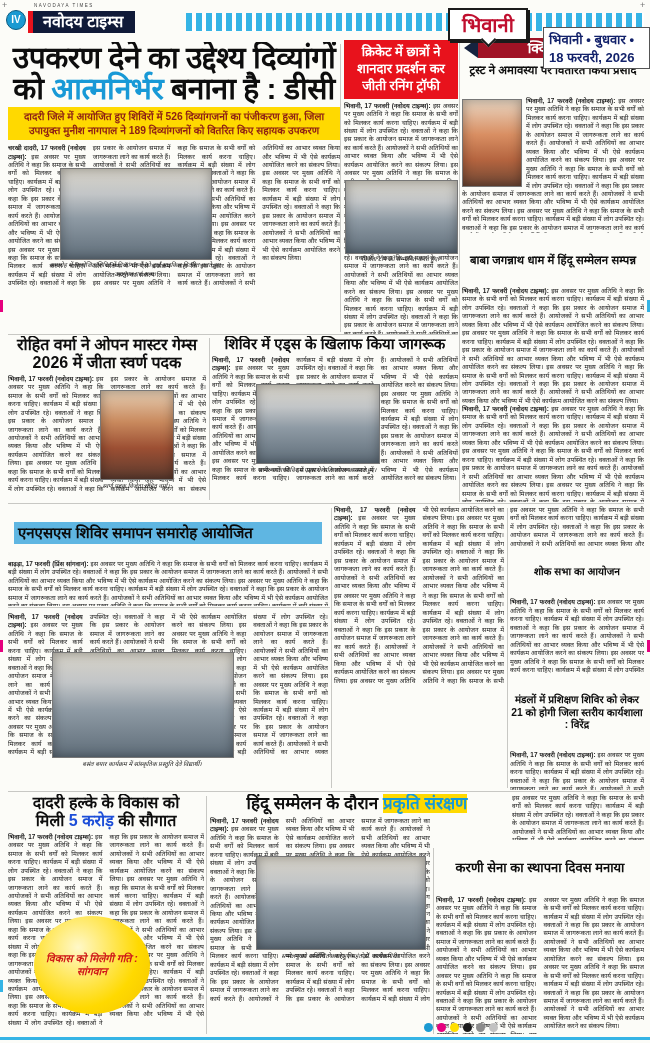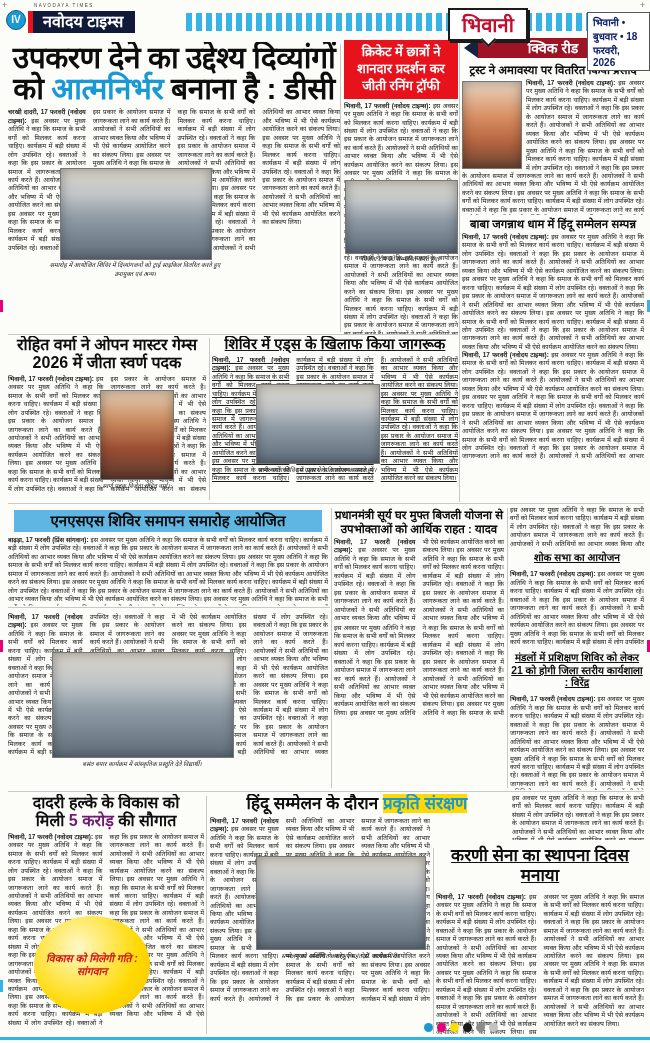--- a/index.html
+++ b/index.html
@@ -16,24 +16,24 @@
          box-shadow:inset 0 0 12px rgba(0,0,0,.35);}
   .photo.warm{background:linear-gradient(180deg,#e5cdb2 0%,#c98a5e 35%,#9c4f33 65%,#5b3a2e 100%);}
   .photo.sari{background:linear-gradient(180deg,#e9d6c2 0%,#d98f63 40%,#b4643f 70%,#6e4734 100%);}
   .pcap{position:absolute;font-size:6.2px;font-style:italic;text-align:center;color:#111;}
   .h-xl{font-weight:700;font-size:30px;line-height:1.04;text-align:center;color:#0d0d0d;margin:0;letter-spacing:-.5px;}
   .hl-blue{color:#1899d6;}
   .subhead{background:#ffd900;color:#8d1f14;font-weight:700;font-size:10.3px;line-height:1.3;
            text-align:center;padding:3px 6px;margin-top:3px;}
   .h-red-box{background:#e8121c;color:#fff;font-weight:700;font-size:13px;line-height:1.3;text-align:center;padding:4px 2px;}
   .h-md{font-weight:700;font-size:16px;line-height:1.12;text-align:center;margin:0;color:#0d0d0d;}
-  .h-sm{font-weight:700;font-size:11.5px;line-height:1.22;text-align:center;margin:2px 0;color:#0d0d0d;}
-  .h-xs{font-weight:700;font-size:10.3px;line-height:1.2;text-align:center;margin:6px 0;color:#0d0d0d;text-decoration:underline;}
-  .h-nss{background:#5fb6e2;color:#0a0a0a;font-weight:700;font-size:15px;line-height:1.2;text-align:center;
-         padding:2px 4px;width:300px;margin:4px auto;}
+  .h-sm{font-weight:700;font-size:11.5px;line-height:1.22;text-align:center;margin:20px 0;color:#0d0d0d;}
+  .h-xs{font-weight:700;font-size:10.3px;line-height:1.2;text-align:center;margin:20px 0;color:#0d0d0d;}
+  .h-nss{background:#5fb6e2;color:#0a0a0a;font-weight:700;font-size:15px;line-height:1.2;
+         padding:2px 4px;width:300px;margin:16px auto;}
   .qr-ribbon{position:relative;background:#a01325;color:#fff;font-weight:700;font-size:14px;
              text-align:center;line-height:20px;height:20px;width:150px;margin:0 auto;}
   .qr-ribbon:before,.qr-ribbon:after{content:"";position:absolute;top:0;width:0;height:0;
              border-top:10px solid transparent;border-bottom:10px solid transparent;}
   .qr-ribbon:before{left:-14px;border-right:14px solid #16233f;}
   .qr-ribbon:after{right:-14px;border-left:14px solid #16233f;}
   .quote-box{position:relative;margin:3px 0;padding:3px 2px 3px 12px;font-size:8.2px;font-weight:700;
              line-height:1.35;border-top:1.5px solid #444;border-bottom:1.5px solid #444;color:#101010;}
   .quote-box:before{content:"";position:absolute;left:1px;top:5px;width:6px;height:6px;background:#e8121c;}
   .pull-circle{position:absolute;border-radius:50%;
@@ -47,22 +47,22 @@
   .mast-top{position:absolute;left:34px;top:3px;font-size:4.5px;letter-spacing:1.5px;color:#444;}
   .masthead{position:absolute;left:28px;top:11px;height:22px;line-height:22px;padding:0 12px 0 10px;
             background:#101a38;color:#fff;font-weight:700;font-size:16px;border-left:5px solid #e8121c;}
   .stripes{position:absolute;left:186px;top:13px;width:458px;height:18px;
            background:repeating-linear-gradient(90deg,#35b4e5 0 6px,#ffffff 6px 10px);}
   .section-box{position:absolute;left:448px;top:8px;background:#fff;border:2px solid #1b1b1b;
                box-shadow:2px 2px 0 #1b1b1b;color:#c00f2f;font-weight:700;font-size:20px;
                padding:1px 12px;z-index:2;}
   .section-box:after{content:"";position:absolute;left:50%;bottom:-6px;margin-left:-5px;width:9px;height:9px;
                background:#fff;border-right:2px solid #1b1b1b;border-bottom:2px solid #1b1b1b;transform:rotate(45deg);}
-  .date-box{position:absolute;left:543px;top:12px;background:#fff;border:1px solid #555;color:#13226b;
-            font-weight:700;font-size:10px;padding:2px 5px;z-index:2;margin-left:44px;}
+  .date-box{position:absolute;left:543px;top:27px;background:#fff;border:1px solid #555;color:#13226b;
+            font-weight:700;font-size:13px;padding:2px 5px;z-index:2;}
   .rule{position:absolute;background:#c8c8c4;}
   .dot{display:inline-block;width:9px;height:9px;border-radius:50%;margin-right:4px;}
   .bottom-line{position:absolute;left:0;top:1037px;width:650px;height:3px;background:#35b4e5;}
   .regm{position:absolute;width:3px;height:12px;}
   .plus{position:absolute;font-size:9px;color:#777;}
 </style>
 </head>
 <body>
 
 <div class="page">
@@ -74,20 +74,21 @@
   <div class="mast-top">NAVODAYA TIMES</div>
   <div class="masthead">नवोदय टाइम्स</div>
   <div class="stripes"></div>
   <div class="section-box">भिवानी</div>
   <div class="date-box">भिवानी • बुधवार • 18 फरवरी, 2026</div>
 
   <section class="art" style="left:8px;top:42px;width:332px;height:292px;">
     <h1 class="h-xl"><span>उपकरण देने का उद्देश्य दिव्यांगों</span><br>
       <span>को </span><span class="hl-blue">आत्मनिर्भर</span><span> बनाना है : डीसी</span>
     </h1>
+    <div class="subhead">दादरी जिले में आयोजित हुए शिविरों में 526 दिव्यांगजनों का पंजीकरण हुआ, जिला उपायुक्त मुनीश नागपाल ने 189 दिव्यांगजनों को वितरित किए सहायक उपकरण</div>
     <div class="body c4" style="height:182px;margin-top:4px;">
       <span class="dl">चरखी दादरी, 17 फरवरी (नवोदय टाइम्स):</span>
       <span>इस अवसर पर मुख्य अतिथि ने कहा कि समाज के सभी वर्गों को मिलकर कार्य करना चाहिए। कार्यक्रम में बड़ी संख्या में लोग उपस्थित रहे। वक्ताओं ने कहा कि इस प्रकार के आयोजन समाज में जागरूकता लाने का कार्य करते हैं। आयोजकों ने सभी अतिथियों का आभार व्यक्त किया और भविष्य में भी ऐसे कार्यक्रम आयोजित करने का संकल्प लिया। इस अवसर पर मुख्य अतिथि ने कहा कि समाज के सभी वर्गों को मिलकर कार्य करना चाहिए। कार्यक्रम में बड़ी संख्या में लोग उपस्थित रहे। वक्ताओं ने कहा कि इस प्रकार के आयोजन समाज में जागरूकता लाने का कार्य करते हैं। आयोजकों ने सभी अतिथियों का आभार व्यक्त किया और भविष्य में भी ऐसे कार्यक्रम आयोजित करने का संकल्प लिया। इस अवसर पर मुख्य अतिथि ने कहा कि समाज के सभी वर्गों को मिलकर कार्य करना चाहिए। कार्यक्रम में बड़ी संख्या में लोग उपस्थित रहे। वक्ताओं ने कहा कि इस प्रकार के आयोजन समाज में जागरूकता लाने का कार्य करते हैं। आयोजकों ने सभी अतिथियों का आभार व्यक्त किया और भविष्य में भी ऐसे कार्यक्रम आयोजित करने का संकल्प लिया। इस अवसर पर मुख्य अतिथि ने कहा कि समाज के सभी वर्गों को मिलकर कार्य करना चाहिए। कार्यक्रम में बड़ी संख्या में लोग उपस्थित रहे। वक्ताओं ने कहा कि इस प्रकार के आयोजन समाज में जागरूकता लाने का कार्य करते हैं। आयोजकों ने सभी अतिथियों का आभार व्यक्त किया और भविष्य में भी ऐसे कार्यक्रम आयोजित करने का संकल्प लिया। इस अवसर पर मुख्य अतिथि ने कहा कि समाज के सभी वर्गों को मिलकर कार्य करना चाहिए। कार्यक्रम में बड़ी संख्या में लोग उपस्थित रहे। वक्ताओं ने कहा कि इस प्रकार के आयोजन समाज में जागरूकता लाने का कार्य करते हैं। आयोजकों ने सभी अतिथियों का आभार व्यक्त किया और भविष्य में भी ऐसे कार्यक्रम आयोजित करने का संकल्प लिया। इस अवसर पर मुख्य अतिथि ने कहा कि समाज के सभी वर्गों को मिलकर कार्य करना चाहिए। कार्यक्रम में बड़ी संख्या में लोग उपस्थित रहे। वक्ताओं ने कहा कि इस प्रकार के आयोजन समाज में जागरूकता लाने का कार्य करते हैं। आयोजकों ने सभी अतिथियों का आभार व्यक्त किया और भविष्य में भी ऐसे कार्यक्रम आयोजित करने का संकल्प लिया।</span>
     </div>
     <div class="photo" style="left:52px;top:126px;width:150px;height:90px;"></div>
     <div class="pcap" style="left:36px;top:218px;width:182px;">समारोह में आयोजित शिविर में दिव्यांगजनों को ट्राई साइकिल वितरित करते हुए उपायुक्त एवं अन्य।</div>
   </section>
 
   <section class="art" style="left:344px;top:40px;width:114px;height:294px;">
     <div class="h-red-box">क्रिकेट में छात्रों ने शानदार प्रदर्शन कर जीती रनिंग ट्रॉफी</div>
@@ -121,40 +122,39 @@
   <section class="art" style="left:8px;top:336px;width:198px;height:192px;">
     <h2 class="h-md">रोहित वर्मा ने ओपन मास्टर गेम्स 2026 में जीता स्वर्ण पदक</h2>
     <div class="body c2" style="height:122px;margin-top:3px;">
       <span class="dl">भिवानी, 17 फरवरी (नवोदय टाइम्स):</span>
       <span>इस अवसर पर मुख्य अतिथि ने कहा कि समाज के सभी वर्गों को मिलकर कार्य करना चाहिए। कार्यक्रम में बड़ी संख्या में लोग उपस्थित रहे। वक्ताओं ने कहा कि इस प्रकार के आयोजन समाज में जागरूकता लाने का कार्य करते हैं। आयोजकों ने सभी अतिथियों का आभार व्यक्त किया और भविष्य में भी ऐसे कार्यक्रम आयोजित करने का संकल्प लिया। इस अवसर पर मुख्य अतिथि ने कहा कि समाज के सभी वर्गों को मिलकर कार्य करना चाहिए। कार्यक्रम में बड़ी संख्या में लोग उपस्थित रहे। वक्ताओं ने कहा कि इस प्रकार के आयोजन समाज में जागरूकता लाने का कार्य करते हैं। आयोजकों ने सभी अतिथियों का आभार व्यक्त किया और भविष्य में भी ऐसे कार्यक्रम आयोजित करने का संकल्प लिया। इस अवसर पर मुख्य अतिथि ने कहा कि समाज के सभी वर्गों को मिलकर कार्य करना चाहिए। कार्यक्रम में बड़ी संख्या में लोग उपस्थित रहे। वक्ताओं ने कहा कि इस प्रकार के आयोजन समाज में जागरूकता लाने का कार्य करते हैं। आयोजकों ने सभी अतिथियों का आभार व्यक्त किया और भविष्य में भी ऐसे कार्यक्रम आयोजित करने का संकल्प लिया। इस अवसर पर मुख्य अतिथि ने कहा कि समाज के सभी वर्गों को मिलकर कार्य करना चाहिए। कार्यक्रम में बड़ी संख्या में लोग उपस्थित रहे। वक्ताओं ने कहा कि इस प्रकार के आयोजन समाज में जागरूकता लाने का कार्य करते हैं। आयोजकों ने सभी अतिथियों का आभार व्यक्त किया और भविष्य में भी ऐसे कार्यक्रम आयोजित करने का संकल्प लिया।</span>
     </div>
     <div class="photo warm" style="left:92px;top:54px;width:72px;height:88px;"></div>
     <div class="pcap" style="left:70px;top:145px;width:116px;">स्वर्ण पदक विजेता रोहित वर्मा।</div>
   </section>
 
-  <section class="art" style="left:212px;top:336px;width:246px;height:166px;text-decoration:underline;">
+  <section class="art" style="left:212px;top:336px;width:246px;height:166px;">
     <h2 class="h-md" style="font-size:15px;">शिविर में एड्स के खिलाफ किया जागरूक</h2>
     <div class="body c3" style="height:132px;margin-top:3px;">
       <span class="dl">भिवानी, 17 फरवरी (नवोदय टाइम्स):</span>
       <span>इस अवसर पर मुख्य अतिथि ने कहा कि समाज के सभी वर्गों को मिलकर कार्य करना चाहिए। कार्यक्रम में बड़ी संख्या में लोग उपस्थित रहे। वक्ताओं ने कहा कि इस प्रकार के आयोजन समाज में जागरूकता लाने का कार्य करते हैं। आयोजकों ने सभी अतिथियों का आभार व्यक्त किया और भविष्य में भी ऐसे कार्यक्रम आयोजित करने का संकल्प लिया। इस अवसर पर मुख्य अतिथि ने कहा कि समाज के सभी वर्गों को मिलकर कार्य करना चाहिए। कार्यक्रम में बड़ी संख्या में लोग उपस्थित रहे। वक्ताओं ने कहा कि इस प्रकार के आयोजन समाज में जागरूकता लाने का कार्य करते हैं। आयोजकों ने सभी अतिथियों का आभार व्यक्त किया और भविष्य में भी ऐसे कार्यक्रम आयोजित करने का संकल्प लिया। इस अवसर पर मुख्य अतिथि ने कहा कि समाज के सभी वर्गों को मिलकर कार्य करना चाहिए। कार्यक्रम में बड़ी संख्या में लोग उपस्थित रहे। वक्ताओं ने कहा कि इस प्रकार के आयोजन समाज में जागरूकता लाने का कार्य करते हैं। आयोजकों ने सभी अतिथियों का आभार व्यक्त किया और भविष्य में भी ऐसे कार्यक्रम आयोजित करने का संकल्प लिया। इस अवसर पर मुख्य अतिथि ने कहा कि समाज के सभी वर्गों को मिलकर कार्य करना चाहिए। कार्यक्रम में बड़ी संख्या में लोग उपस्थित रहे। वक्ताओं ने कहा कि इस प्रकार के आयोजन समाज में जागरूकता लाने का कार्य करते हैं। आयोजकों ने सभी अतिथियों का आभार व्यक्त किया और भविष्य में भी ऐसे कार्यक्रम आयोजित करने का संकल्प लिया।</span>
     </div>
     <div class="photo" style="left:44px;top:48px;width:122px;height:78px;"></div>
     <div class="pcap" style="left:26px;top:129px;width:158px;">जागरूकता शिविर में एड्स के प्रति जागरूक करते हुए।</div>
   </section>
 
   <section class="art" style="left:8px;top:506px;width:320px;height:100px;">
     <div class="h-nss">एनएसएस शिविर समापन समारोह आयोजित</div>
     <div class="body" style="height:72px;margin-top:3px;">
       <span class="dl">बाढ़ड़ा, 17 फरवरी (प्रिंस सांगवान):</span>
       <span>इस अवसर पर मुख्य अतिथि ने कहा कि समाज के सभी वर्गों को मिलकर कार्य करना चाहिए। कार्यक्रम में बड़ी संख्या में लोग उपस्थित रहे। वक्ताओं ने कहा कि इस प्रकार के आयोजन समाज में जागरूकता लाने का कार्य करते हैं। आयोजकों ने सभी अतिथियों का आभार व्यक्त किया और भविष्य में भी ऐसे कार्यक्रम आयोजित करने का संकल्प लिया। इस अवसर पर मुख्य अतिथि ने कहा कि समाज के सभी वर्गों को मिलकर कार्य करना चाहिए। कार्यक्रम में बड़ी संख्या में लोग उपस्थित रहे। वक्ताओं ने कहा कि इस प्रकार के आयोजन समाज में जागरूकता लाने का कार्य करते हैं। आयोजकों ने सभी अतिथियों का आभार व्यक्त किया और भविष्य में भी ऐसे कार्यक्रम आयोजित करने का संकल्प लिया। इस अवसर पर मुख्य अतिथि ने कहा कि समाज के सभी वर्गों को मिलकर कार्य करना चाहिए। कार्यक्रम में बड़ी संख्या में लोग उपस्थित रहे। वक्ताओं ने कहा कि इस प्रकार के आयोजन समाज में जागरूकता लाने का कार्य करते हैं। आयोजकों ने सभी अतिथियों का आभार व्यक्त किया और भविष्य में भी ऐसे कार्यक्रम आयोजित करने का संकल्प लिया। इस अवसर पर मुख्य अतिथि ने कहा कि समाज के सभी वर्गों को मिलकर कार्य करना चाहिए। कार्यक्रम में बड़ी संख्या में लोग उपस्थित रहे। वक्ताओं ने कहा कि इस प्रकार के आयोजन समाज में जागरूकता लाने का कार्य करते हैं। आयोजकों ने सभी अतिथियों का आभार व्यक्त किया और भविष्य में भी ऐसे कार्यक्रम आयोजित करने का संकल्प लिया।</span>
     </div>
   </section>
 
   <section class="art" style="left:334px;top:506px;width:170px;height:284px;">
-    <h3 class="h-sm">प्रधानमंत्री सूर्य घर मुफ्त बिजली योजना से उपभोक्ताओं को आर्थिक राहत : यादव</h3>
     <div class="body c2" style="height:86px;">
       <span class="dl">भिवानी, 17 फरवरी (नवोदय टाइम्स):</span>
       <span>इस अवसर पर मुख्य अतिथि ने कहा कि समाज के सभी वर्गों को मिलकर कार्य करना चाहिए। कार्यक्रम में बड़ी संख्या में लोग उपस्थित रहे। वक्ताओं ने कहा कि इस प्रकार के आयोजन समाज में जागरूकता लाने का कार्य करते हैं। आयोजकों ने सभी अतिथियों का आभार व्यक्त किया और भविष्य में भी ऐसे कार्यक्रम आयोजित करने का संकल्प लिया। इस अवसर पर मुख्य अतिथि ने कहा कि समाज के सभी वर्गों को मिलकर कार्य करना चाहिए। कार्यक्रम में बड़ी संख्या में लोग उपस्थित रहे। वक्ताओं ने कहा कि इस प्रकार के आयोजन समाज में जागरूकता लाने का कार्य करते हैं। आयोजकों ने सभी अतिथियों का आभार व्यक्त किया और भविष्य में भी ऐसे कार्यक्रम आयोजित करने का संकल्प लिया।</span>
     </div>
     <div class="body c2" style="height:96px;">
       <span>इस अवसर पर मुख्य अतिथि ने कहा कि समाज के सभी वर्गों को मिलकर कार्य करना चाहिए। कार्यक्रम में बड़ी संख्या में लोग उपस्थित रहे। वक्ताओं ने कहा कि इस प्रकार के आयोजन समाज में जागरूकता लाने का कार्य करते हैं। आयोजकों ने सभी अतिथियों का आभार व्यक्त किया और भविष्य में भी ऐसे कार्यक्रम आयोजित करने का संकल्प लिया। इस अवसर पर मुख्य अतिथि ने कहा कि समाज के सभी वर्गों को मिलकर कार्य करना चाहिए। कार्यक्रम में बड़ी संख्या में लोग उपस्थित रहे। वक्ताओं ने कहा कि इस प्रकार के आयोजन समाज में जागरूकता लाने का कार्य करते हैं। आयोजकों ने सभी अतिथियों का आभार व्यक्त किया और भविष्य में भी ऐसे कार्यक्रम आयोजित करने का संकल्प लिया। इस अवसर पर मुख्य अतिथि ने कहा कि समाज के सभी वर्गों को मिलकर कार्य करना चाहिए। कार्यक्रम में बड़ी संख्या में लोग उपस्थित रहे। वक्ताओं ने कहा कि इस प्रकार के आयोजन समाज में जागरूकता लाने का कार्य करते हैं। आयोजकों ने सभी अतिथियों का आभार व्यक्त किया और भविष्य में भी ऐसे कार्यक्रम आयोजित करने का संकल्प लिया।</span>
     </div>
   </section>
 
   <section class="art" style="left:510px;top:506px;width:134px;height:284px;">
@@ -177,21 +177,21 @@
     <div class="body c4" style="height:148px;margin-top:3px;">
       <span class="dl">भिवानी, 17 फरवरी (नवोदय टाइम्स):</span>
       <span>इस अवसर पर मुख्य अतिथि ने कहा कि समाज के सभी वर्गों को मिलकर कार्य करना चाहिए। कार्यक्रम में बड़ी संख्या में लोग उपस्थित रहे। वक्ताओं ने कहा कि इस प्रकार के आयोजन समाज में जागरूकता लाने का कार्य करते हैं। आयोजकों ने सभी अतिथियों का आभार व्यक्त किया और भविष्य में भी ऐसे कार्यक्रम आयोजित करने का संकल्प लिया। इस अवसर पर मुख्य अतिथि ने कहा कि समाज के सभी वर्गों को मिलकर कार्य करना चाहिए। कार्यक्रम में बड़ी संख्या में लोग उपस्थित रहे। वक्ताओं ने कहा कि इस प्रकार के आयोजन समाज में जागरूकता लाने का कार्य करते हैं। आयोजकों ने सभी अतिथियों का आभार व्यक्त किया और भविष्य में भी ऐसे कार्यक्रम आयोजित करने का संकल्प लिया। इस अवसर पर मुख्य अतिथि ने कहा कि समाज के सभी वर्गों को मिलकर कार्य करना चाहिए। कार्यक्रम में बड़ी संख्या में लोग उपस्थित रहे। वक्ताओं ने कहा कि इस प्रकार के आयोजन समाज में जागरूकता लाने का कार्य करते हैं। आयोजकों ने सभी अतिथियों का आभार व्यक्त किया और भविष्य में भी ऐसे कार्यक्रम आयोजित करने का संकल्प लिया। इस अवसर पर मुख्य अतिथि ने कहा कि समाज के सभी वर्गों को मिलकर कार्य करना चाहिए। कार्यक्रम में बड़ी संख्या में लोग उपस्थित रहे। वक्ताओं ने कहा कि इस प्रकार के आयोजन समाज में जागरूकता लाने का कार्य करते हैं। आयोजकों ने सभी अतिथियों का आभार व्यक्त किया और भविष्य में भी ऐसे कार्यक्रम आयोजित करने का संकल्प लिया। इस अवसर पर मुख्य अतिथि ने कहा कि समाज के सभी वर्गों को मिलकर कार्य करना चाहिए। कार्यक्रम में बड़ी संख्या में लोग उपस्थित रहे। वक्ताओं ने कहा कि इस प्रकार के आयोजन समाज में जागरूकता लाने का कार्य करते हैं। आयोजकों ने सभी अतिथियों का आभार व्यक्त किया और भविष्य में भी ऐसे कार्यक्रम आयोजित करने का संकल्प लिया। इस अवसर पर मुख्य अतिथि ने कहा कि समाज के सभी वर्गों को मिलकर कार्य करना चाहिए। कार्यक्रम में बड़ी संख्या में लोग उपस्थित रहे। वक्ताओं ने कहा कि इस प्रकार के आयोजन समाज में जागरूकता लाने का कार्य करते हैं। आयोजकों ने सभी अतिथियों का आभार व्यक्त किया और भविष्य में भी ऐसे कार्यक्रम आयोजित करने का संकल्प लिया।</span>
     </div>
     <div class="photo" style="left:44px;top:42px;width:180px;height:104px;"></div>
     <div class="pcap" style="left:32px;top:149px;width:204px;">बसंत बयार कार्यक्रम में सांस्कृतिक प्रस्तुति देते विद्यार्थी।</div>
   </section>
 
   <section class="art" style="left:8px;top:794px;width:196px;height:240px;">
     <h2 class="h-md"><span>दादरी हल्के के विकास को</span><br>
-      <span>मिली </span><span style="color:#701a75;">5 करोड़</span><span> की सौगात</span>
+      <span>मिली </span><span style="color:#1d4ed8;">5 करोड़</span><span> की सौगात</span>
     </h2>
     <div class="body c2" style="height:196px;margin-top:3px;">
       <span class="dl">भिवानी, 17 फरवरी (नवोदय टाइम्स):</span>
       <span>इस अवसर पर मुख्य अतिथि ने कहा कि समाज के सभी वर्गों को मिलकर कार्य करना चाहिए। कार्यक्रम में बड़ी संख्या में लोग उपस्थित रहे। वक्ताओं ने कहा कि इस प्रकार के आयोजन समाज में जागरूकता लाने का कार्य करते हैं। आयोजकों ने सभी अतिथियों का आभार व्यक्त किया और भविष्य में भी ऐसे कार्यक्रम आयोजित करने का संकल्प लिया। इस अवसर पर मुख्य अतिथि ने कहा कि समाज के सभी वर्गों को मिलकर कार्य करना चाहिए। कार्यक्रम में बड़ी संख्या में लोग उपस्थित रहे। वक्ताओं ने कहा कि इस प्रकार के आयोजन समाज में जागरूकता लाने का कार्य करते हैं। आयोजकों ने सभी अतिथियों का आभार व्यक्त किया और भविष्य में भी ऐसे कार्यक्रम आयोजित करने का संकल्प लिया। इस अवसर पर मुख्य अतिथि ने कहा कि समाज के सभी वर्गों को मिलकर कार्य करना चाहिए। कार्यक्रम में बड़ी संख्या में लोग उपस्थित रहे। वक्ताओं ने कहा कि इस प्रकार के आयोजन समाज में जागरूकता लाने का कार्य करते हैं। आयोजकों ने सभी अतिथियों का आभार व्यक्त किया और भविष्य में भी ऐसे कार्यक्रम आयोजित करने का संकल्प लिया। इस अवसर पर मुख्य अतिथि ने कहा कि समाज के सभी वर्गों को मिलकर कार्य करना चाहिए। कार्यक्रम में बड़ी संख्या में लोग उपस्थित रहे। वक्ताओं ने कहा कि इस प्रकार के आयोजन समाज में जागरूकता लाने का कार्य करते हैं। आयोजकों ने सभी अतिथियों का आभार व्यक्त किया और भविष्य में भी ऐसे कार्यक्रम आयोजित करने का संकल्प लिया। इस अवसर पर मुख्य अतिथि ने कहा कि समाज के सभी वर्गों को मिलकर कार्य करना चाहिए। कार्यक्रम में बड़ी संख्या में लोग उपस्थित रहे। वक्ताओं ने कहा कि इस प्रकार के आयोजन समाज में जागरूकता लाने का कार्य करते हैं। आयोजकों ने सभी अतिथियों का आभार व्यक्त किया और भविष्य में भी ऐसे कार्यक्रम आयोजित करने का संकल्प लिया।</span>
     </div>
     <div class="pull-circle" style="left:26px;top:122px;width:116px;height:98px;font-style:italic;">विकास को मिलेगी गति : सांगवान</div>
   </section>
 
   <section class="art" style="left:210px;top:794px;width:294px;height:240px;">
     <h2 class="h-md" style="font-size:17px;"><span>हिंदू सम्मेलन के दौरान </span><span class="hl-blue" style="background:#ffd900;">प्रकृति संरक्षण</span><br>
@@ -201,21 +201,21 @@
       <span>इस अवसर पर मुख्य अतिथि ने कहा कि समाज के सभी वर्गों को मिलकर कार्य करना चाहिए। कार्यक्रम में बड़ी संख्या में लोग उपस्थित रहे। वक्ताओं ने कहा कि इस प्रकार के आयोजन समाज में जागरूकता लाने का कार्य करते हैं। आयोजकों ने सभी अतिथियों का आभार व्यक्त किया और भविष्य में भी ऐसे कार्यक्रम आयोजित करने का संकल्प लिया। इस अवसर पर मुख्य अतिथि ने कहा कि समाज के सभी वर्गों को मिलकर कार्य करना चाहिए। कार्यक्रम में बड़ी संख्या में लोग उपस्थित रहे। वक्ताओं ने कहा कि इस प्रकार के आयोजन समाज में जागरूकता लाने का कार्य करते हैं। आयोजकों ने सभी अतिथियों का आभार व्यक्त किया और भविष्य में भी ऐसे कार्यक्रम आयोजित करने का संकल्प लिया। इस अवसर पर मुख्य अतिथि ने कहा कि समाज के सभी वर्गों को मिलकर कार्य करना चाहिए। कार्यक्रम में बड़ी संख्या में लोग उपस्थित रहे। वक्ताओं ने कहा कि इस प्रकार के आयोजन समाज में जागरूकता लाने का कार्य करते हैं। आयोजकों ने सभी अतिथियों का आभार व्यक्त किया और भविष्य में भी ऐसे कार्यक्रम आयोजित करने का संकल्प लिया। इस अवसर पर मुख्य अतिथि ने कहा कि समाज के सभी वर्गों को मिलकर कार्य करना चाहिए। कार्यक्रम में बड़ी संख्या में लोग उपस्थित रहे। वक्ताओं ने कहा कि इस प्रकार के आयोजन समाज में जागरूकता लाने का कार्य करते हैं। आयोजकों ने सभी अतिथियों का आभार व्यक्त किया और भविष्य में भी ऐसे कार्यक्रम आयोजित करने का संकल्प लिया। इस अवसर पर मुख्य अतिथि ने कहा कि समाज के सभी वर्गों को मिलकर कार्य करना चाहिए। कार्यक्रम में बड़ी संख्या में लोग उपस्थित रहे। वक्ताओं ने कहा कि इस प्रकार के आयोजन समाज में जागरूकता लाने का कार्य करते हैं। आयोजकों ने सभी अतिथियों का आभार व्यक्त किया और भविष्य में भी ऐसे कार्यक्रम आयोजित करने का संकल्प लिया। इस अवसर पर मुख्य अतिथि ने कहा कि समाज के सभी वर्गों को मिलकर कार्य करना चाहिए। कार्यक्रम में बड़ी संख्या में लोग उपस्थित रहे। वक्ताओं ने कहा कि इस प्रकार के आयोजन समाज में जागरूकता लाने का कार्य करते हैं। आयोजकों ने सभी अतिथियों का आभार व्यक्त किया और भविष्य में भी ऐसे कार्यक्रम आयोजित करने का संकल्प लिया।</span>
     </div>
     <div class="photo" style="left:46px;top:62px;width:168px;height:92px;"></div>
     <div class="pcap" style="left:30px;top:157px;width:200px;">सम्मेलन को सम्बोधित करते हुए महंत डॉ. अलोकगिरी।</div>
   </section>
 
   <section class="art" style="left:436px;top:794px;width:208px;height:240px;">
     <div class="body" style="height:46px;margin-left:76px;width:132px;">
       <span>इस अवसर पर मुख्य अतिथि ने कहा कि समाज के सभी वर्गों को मिलकर कार्य करना चाहिए। कार्यक्रम में बड़ी संख्या में लोग उपस्थित रहे। वक्ताओं ने कहा कि इस प्रकार के आयोजन समाज में जागरूकता लाने का कार्य करते हैं। आयोजकों ने सभी अतिथियों का आभार व्यक्त किया और भविष्य में भी ऐसे कार्यक्रम आयोजित करने का संकल्प लिया।</span>
     </div>
-    <div class="h-xs" style="font-size:17px;">करणी सेना का स्थापना दिवस मनाया</div>
+    <div class="h-xs" style="font-size:13px;">करणी सेना का स्थापना दिवस मनाया</div>
     <div class="body c2" style="height:170px;">
       <span class="dl">भिवानी, 17 फरवरी (नवोदय टाइम्स):</span>
       <span>इस अवसर पर मुख्य अतिथि ने कहा कि समाज के सभी वर्गों को मिलकर कार्य करना चाहिए। कार्यक्रम में बड़ी संख्या में लोग उपस्थित रहे। वक्ताओं ने कहा कि इस प्रकार के आयोजन समाज में जागरूकता लाने का कार्य करते हैं। आयोजकों ने सभी अतिथियों का आभार व्यक्त किया और भविष्य में भी ऐसे कार्यक्रम आयोजित करने का संकल्प लिया। इस अवसर पर मुख्य अतिथि ने कहा कि समाज के सभी वर्गों को मिलकर कार्य करना चाहिए। कार्यक्रम में बड़ी संख्या में लोग उपस्थित रहे। वक्ताओं ने कहा कि इस प्रकार के आयोजन समाज में जागरूकता लाने का कार्य करते हैं। आयोजकों ने सभी अतिथियों का आभार व्यक्त किया और भविष्य में भी ऐसे कार्यक्रम आयोजित करने का संकल्प लिया। इस अवसर पर मुख्य अतिथि ने कहा कि समाज के सभी वर्गों को मिलकर कार्य करना चाहिए। कार्यक्रम में बड़ी संख्या में लोग उपस्थित रहे। वक्ताओं ने कहा कि इस प्रकार के आयोजन समाज में जागरूकता लाने का कार्य करते हैं। आयोजकों ने सभी अतिथियों का आभार व्यक्त किया और भविष्य में भी ऐसे कार्यक्रम आयोजित करने का संकल्प लिया। इस अवसर पर मुख्य अतिथि ने कहा कि समाज के सभी वर्गों को मिलकर कार्य करना चाहिए। कार्यक्रम में बड़ी संख्या में लोग उपस्थित रहे। वक्ताओं ने कहा कि इस प्रकार के आयोजन समाज में जागरूकता लाने का कार्य करते हैं। आयोजकों ने सभी अतिथियों का आभार व्यक्त किया और भविष्य में भी ऐसे कार्यक्रम आयोजित करने का संकल्प लिया।</span>
     </div>
   </section>
 
   <div class="rule" style="left:340px;top:44px;width:1px;height:288px;"></div>
   <div class="rule" style="left:459px;top:40px;width:1px;height:462px;"></div>
   <div class="rule" style="left:209px;top:338px;width:1px;height:162px;"></div>
   <div class="rule" style="left:331px;top:508px;width:1px;height:280px;"></div>

